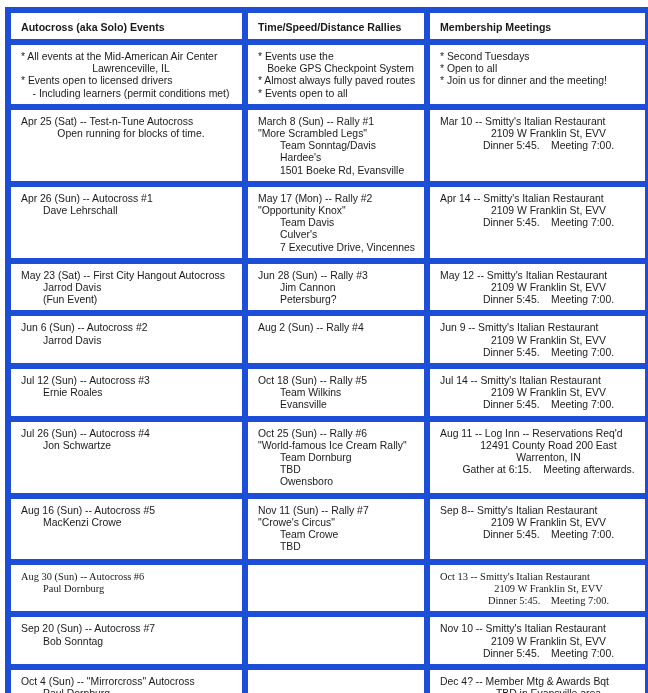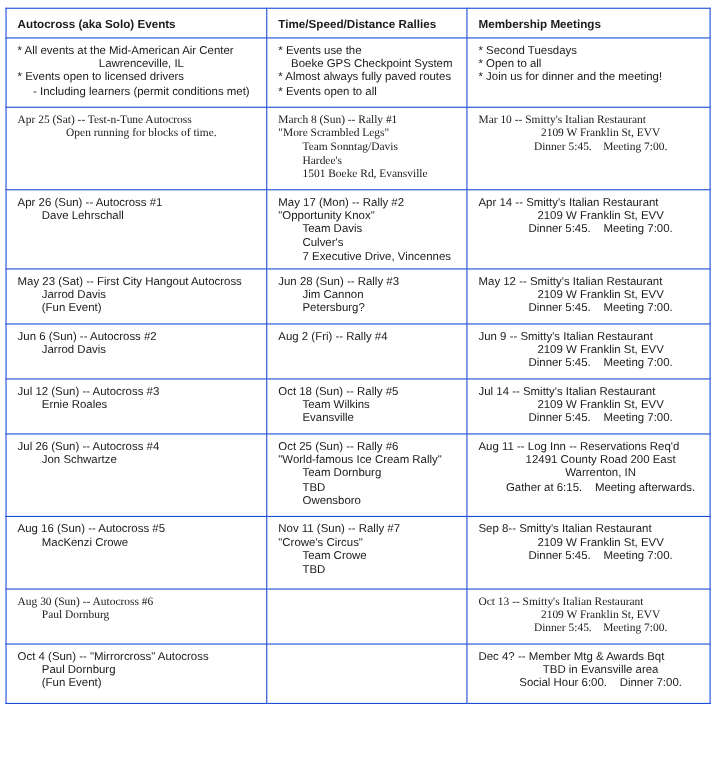--- a/index.html
+++ b/index.html
@@ -1,20 +1,20 @@
 <!DOCTYPE html>
 <html><head>
 <meta charset="utf-8">
 <style>
   html, body { margin: 0; padding: 0; background: #ffffff; }
   body { width: 648px; height: 693px; overflow: hidden; position: relative;
          font-family: "Liberation Sans", sans-serif; font-size: 10.4px; color: #1a1a1a; }
   table.schedule { position: absolute; left: 5px; top: 7px; border-collapse: collapse;
          table-layout: fixed; width: 640px; }
-  table.schedule td, table.schedule th { border: 1px solid #1d4ed8; vertical-align: top;
+  table.schedule td, table.schedule th { border: 6px solid #1d4ed8; vertical-align: top;
          padding: 6px 9px 4px 10px; text-align: left; line-height: 12.2px; }
   th { font-weight: bold; font-size: 10.6px; height: 14px; padding-top: 8px !important; }
   col.c1 { width: 237px; } col.c2 { width: 182px; } col.c3 { width: 221px; }
   .line { white-space: pre; display: block; }
   .ind1 { padding-left: 8px; text-align: center; }
   .ind2 { padding-left: 22px; }
   .ind3 { padding-left: 21px; text-align: center; }
 </style>
 </head>
 <body>
@@ -45,21 +45,21 @@
           <span class="line ind1">Boeke GPS Checkpoint System</span>
           <span class="line">* Almost always fully paved routes</span>
           <span class="line">* Events open to all</span>
         </td>
         <td>
           <span class="line">* Second Tuesdays</span>
           <span class="line">* Open to all</span>
           <span class="line">* Join us for dinner and the meeting!</span>
         </td>
       </tr>
-      <tr style="height: 75px; font-family: Liberation Serif, serif;">
+      <tr style="height: 75px;">
         <td>
           <span class="line">Apr 25 (Sat) -- Test-n-Tune Autocross</span>
           <span class="line ind1">Open running for blocks of time.</span>
         </td>
         <td>
           <span class="line">March 8 (Sun) -- Rally #1</span>
           <span class="line">"More Scrambled Legs"</span>
           <span class="line ind2">Team Sonntag/Davis</span>
           <span class="line ind2">Hardee's</span>
           <span class="line ind2">1501 Boeke Rd, Evansville</span>
@@ -104,21 +104,21 @@
           <span class="line ind3">2109 W Franklin St, EVV</span>
           <span class="line ind3">Dinner 5:45.    Meeting 7:00.</span>
         </td>
       </tr>
       <tr style="height: 50px;">
         <td>
           <span class="line">Jun 6 (Sun) -- Autocross #2</span>
           <span class="line ind2">Jarrod Davis</span>
         </td>
         <td>
-          <span class="line">Aug 2 (Fri) -- Rally #4</span>
+          <span class="line">Aug 2 (Sun) -- Rally #4</span>
         </td>
         <td>
           <span class="line">Jun 9 -- Smitty's Italian Restaurant</span>
           <span class="line ind3">2109 W Franklin St, EVV</span>
           <span class="line ind3">Dinner 5:45.    Meeting 7:00.</span>
         </td>
       </tr>
       <tr style="height: 50px;">
         <td>
           <span class="line">Jul 12 (Sun) -- Autocross #3</span>
@@ -176,20 +176,32 @@
           <span class="line">Aug 30 (Sun) -- Autocross #6</span>
           <span class="line ind2">Paul Dornburg</span>
         </td>
         <td></td>
         <td>
           <span class="line">Oct 13 -- Smitty's Italian Restaurant</span>
           <span class="line ind3">2109 W Franklin St, EVV</span>
           <span class="line ind3">Dinner 5:45.    Meeting 7:00.</span>
         </td>
       </tr>
+      <tr style="height: 51px;">
+        <td>
+          <span class="line">Sep 20 (Sun) -- Autocross #7</span>
+          <span class="line ind2">Bob Sonntag</span>
+        </td>
+        <td></td>
+        <td>
+          <span class="line">Nov 10 -- Smitty's Italian Restaurant</span>
+          <span class="line ind3">2109 W Franklin St, EVV</span>
+          <span class="line ind3">Dinner 5:45.    Meeting 7:00.</span>
+        </td>
+      </tr>
       <tr style="height: 54px;">
         <td>
           <span class="line">Oct 4 (Sun) -- "Mirrorcross" Autocross</span>
           <span class="line ind2">Paul Dornburg</span>
           <span class="line ind2">(Fun Event)</span>
         </td>
         <td></td>
         <td>
           <span class="line">Dec 4? -- Member Mtg &amp; Awards Bqt</span>
           <span class="line ind3">TBD in Evansville area</span>

